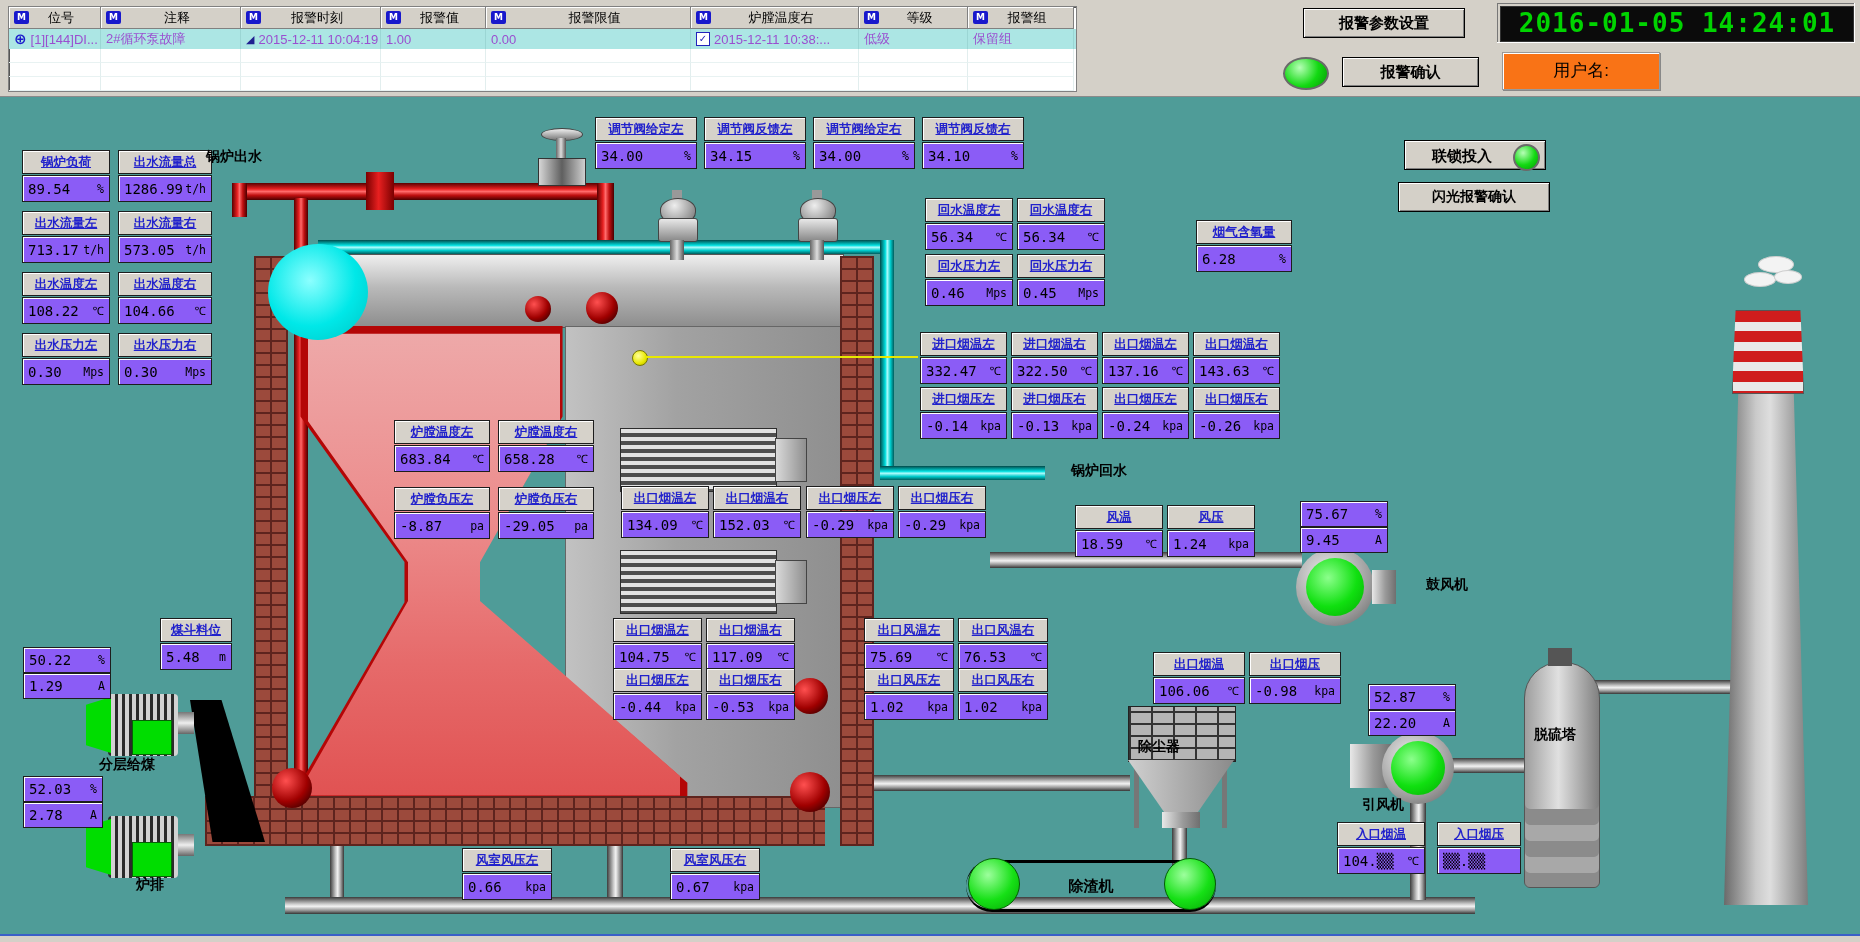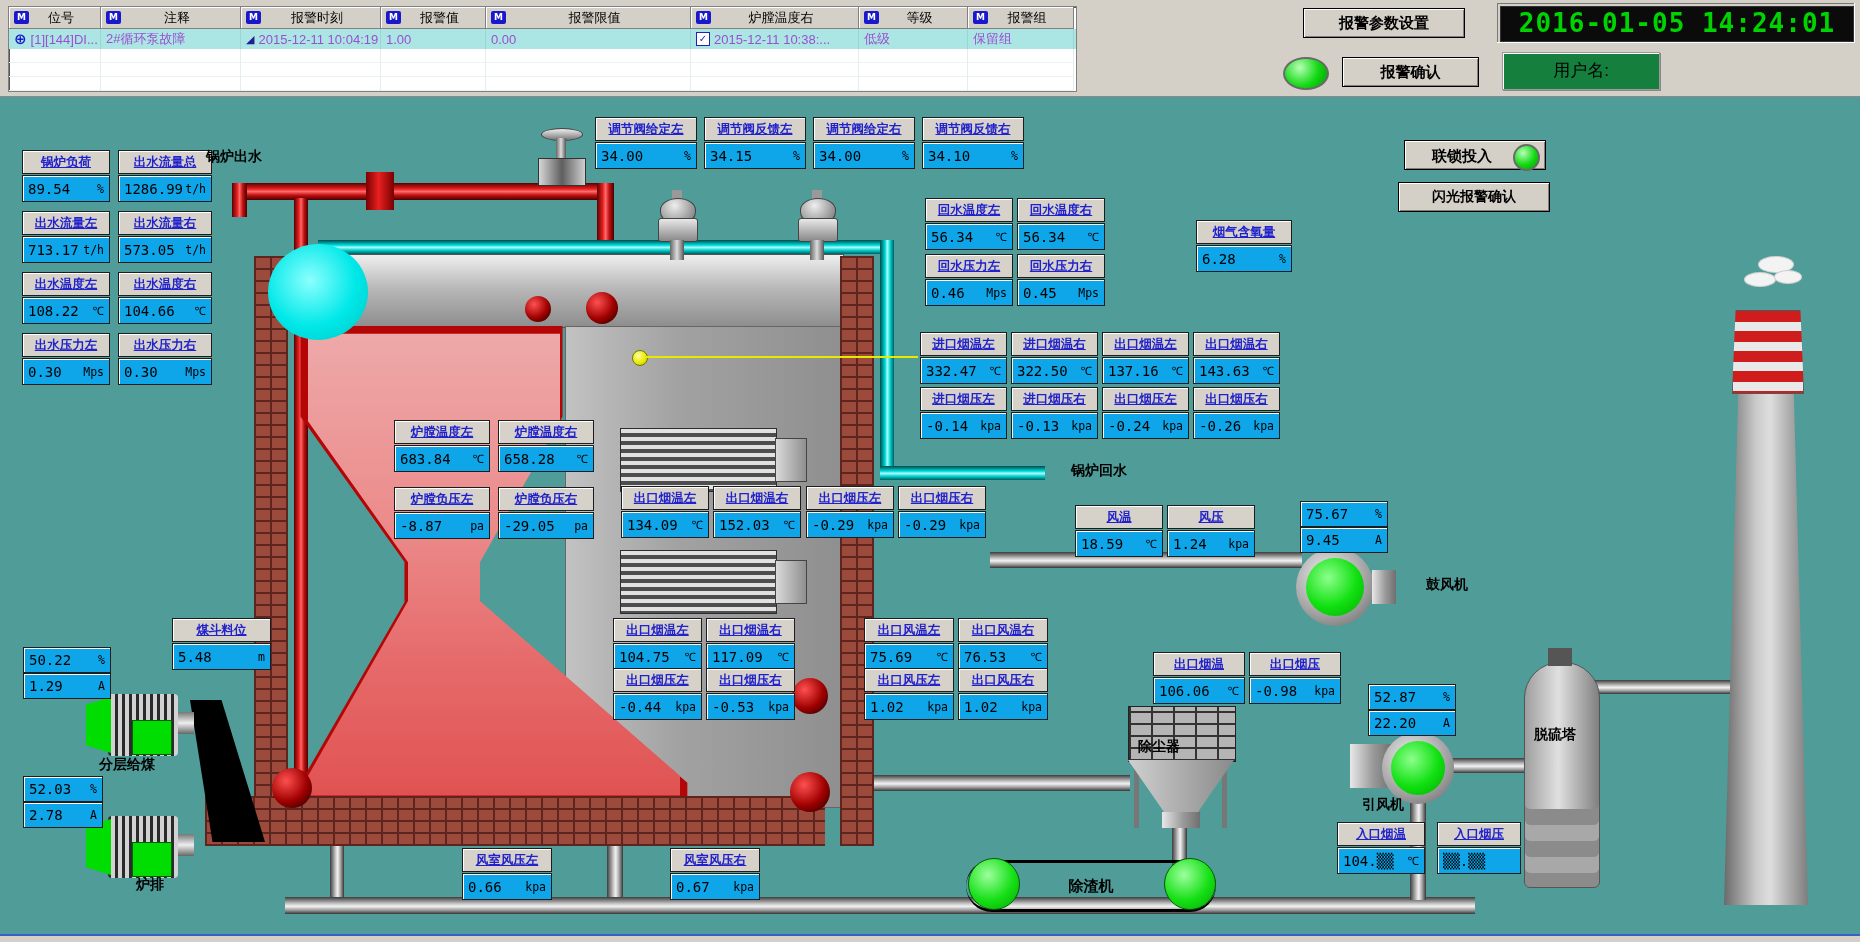--- a/index.html
+++ b/index.html
@@ -27,30 +27,30 @@
   .ackbox{width:12px;height:12px;background:#fff;border:1px solid #2222bb;color:#2222bb;
           font:bold 10px "DejaVu Sans",sans-serif;line-height:11px;text-align:center;flex:0 0 12px;}
   
   .btn3d{background:#d4d0c8;border:1px solid #000;
          box-shadow:inset 1px 1px 0 #fff,inset -1px -1px 0 #808080;
          font:bold 15px "Liberation Sans",sans-serif;color:#000;text-align:center;cursor:pointer;}
   #clock-frame{left:1497px;top:3px;width:358px;height:40px;background:#d4d0c8;
                box-shadow:inset -1px -1px 0 #fff,inset 1px 1px 0 #777;padding:3px;box-sizing:border-box;}
   #clock{width:100%;height:100%;background:#0b0b0b;border:1px solid #333;color:#00d400;
          font:bold 26px "DejaVu Sans Mono",monospace;text-align:center;line-height:32px;letter-spacing:1px;}
-  .panelbox{background:#15803d;border:1px solid #9a9a9a;box-shadow:inset 1px 1px 0 #fff,1px 1px 0 #888;
+  .panelbox{background:#f97316;border:1px solid #9a9a9a;box-shadow:inset 1px 1px 0 #fff,1px 1px 0 #888;
             font:17px "Liberation Sans",sans-serif;color:#000;text-align:center;}
   .lampround{border-radius:50%;background:radial-gradient(circle at 35% 30%,#b6ffb6,#12d912 55%,#059905);
              border:2px solid #6a6a6a;}
   
   .meter{position:absolute;z-index:30;}
   .m-label{background:#d6d2ca;border:1px solid #1d1d1d;box-shadow:inset 1px 1px 0 #fff;
            color:#2222cc;font:bold 12.5px "Liberation Sans",sans-serif;text-decoration:underline;
            height:22px;line-height:22px;text-align:center;white-space:nowrap;overflow:hidden;}
-  .m-value{background:#0ea5e9;border:1px solid #1d1d1d;box-shadow:inset 1px 1px 0 #fff;
+  .m-value{background:#8b5cf6;border:1px solid #1d1d1d;box-shadow:inset 1px 1px 0 #fff;
            height:25px;margin-top:1px;display:flex;justify-content:space-between;align-items:center;
            padding:0 5px;font:14px "DejaVu Sans Mono",monospace;color:#000;}
   .m-value .u{font-size:11.5px;}
   
   .plabel{position:absolute;z-index:40;font:bold 14px "Liberation Sans",sans-serif;color:#000;white-space:nowrap;}
   
   .pipe-red-h{background:linear-gradient(180deg,#5a0000,#e82020 35%,#ff6a6a 50%,#c01010 72%,#4a0000);z-index:5;}
   .pipe-red-v{background:linear-gradient(90deg,#5a0000,#e82020 35%,#ff6a6a 50%,#c01010 72%,#4a0000);z-index:5;}
   .pipe-cyan-h{background:linear-gradient(180deg,#014a4a,#00dede 38%,#aefcfc 52%,#00caca 75%,#015c5c);z-index:5;}
   .pipe-cyan-v{background:linear-gradient(90deg,#014a4a,#00dede 38%,#aefcfc 52%,#00caca 75%,#015c5c);z-index:5;}
@@ -556,21 +556,21 @@
       <span class="u">℃</span>
     </div>
   </div>
 <div class="meter" style="left: 1167px; top: 505px; width: 88px;">
     <div class="m-label">风压</div>
     <div class="m-value">
       <span>1.24</span>
       <span class="u">kpa</span>
     </div>
   </div>
-<div class="meter" style="left: 172px; top: 618px; width: 99px;">
+<div class="meter" style="left: 160px; top: 618px; width: 72px;">
     <div class="m-label">煤斗料位</div>
     <div class="m-value">
       <span>5.48</span>
       <span class="u">m</span>
     </div>
   </div>
 <div class="meter" style="left: 613px; top: 618px; width: 89px;">
     <div class="m-label">出口烟温左</div>
     <div class="m-value">
       <span>104.75</span>

